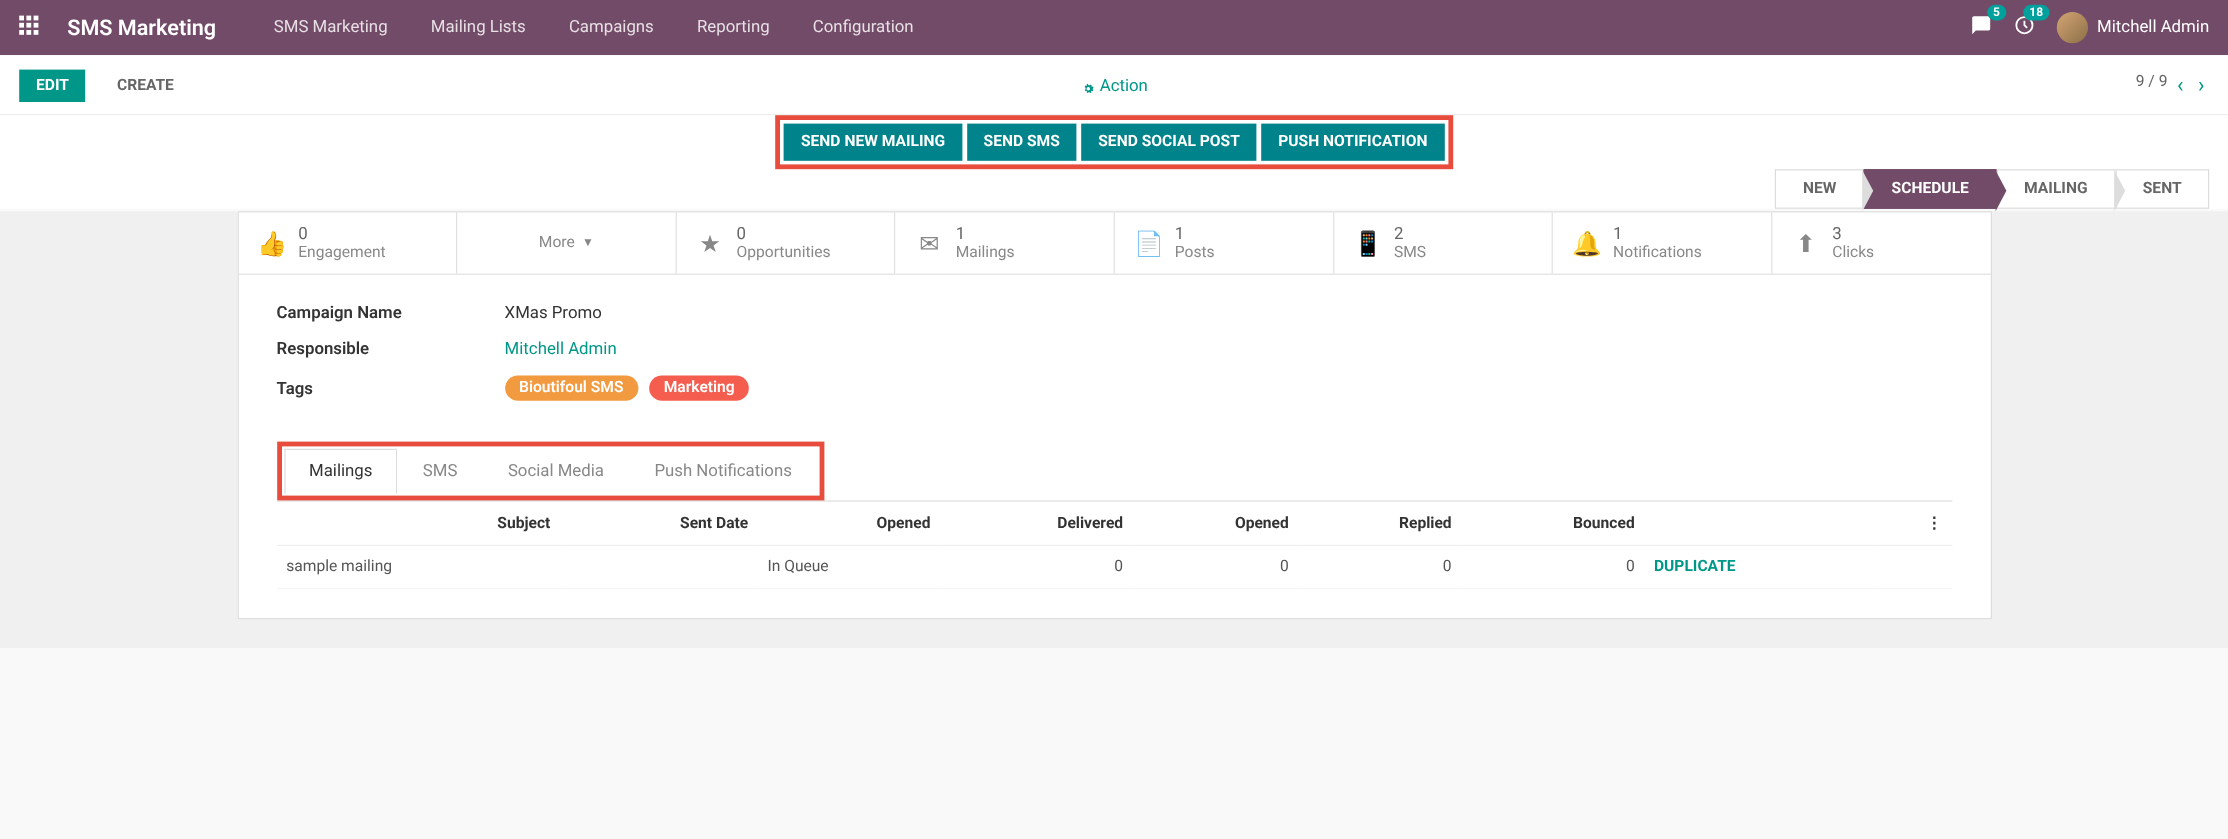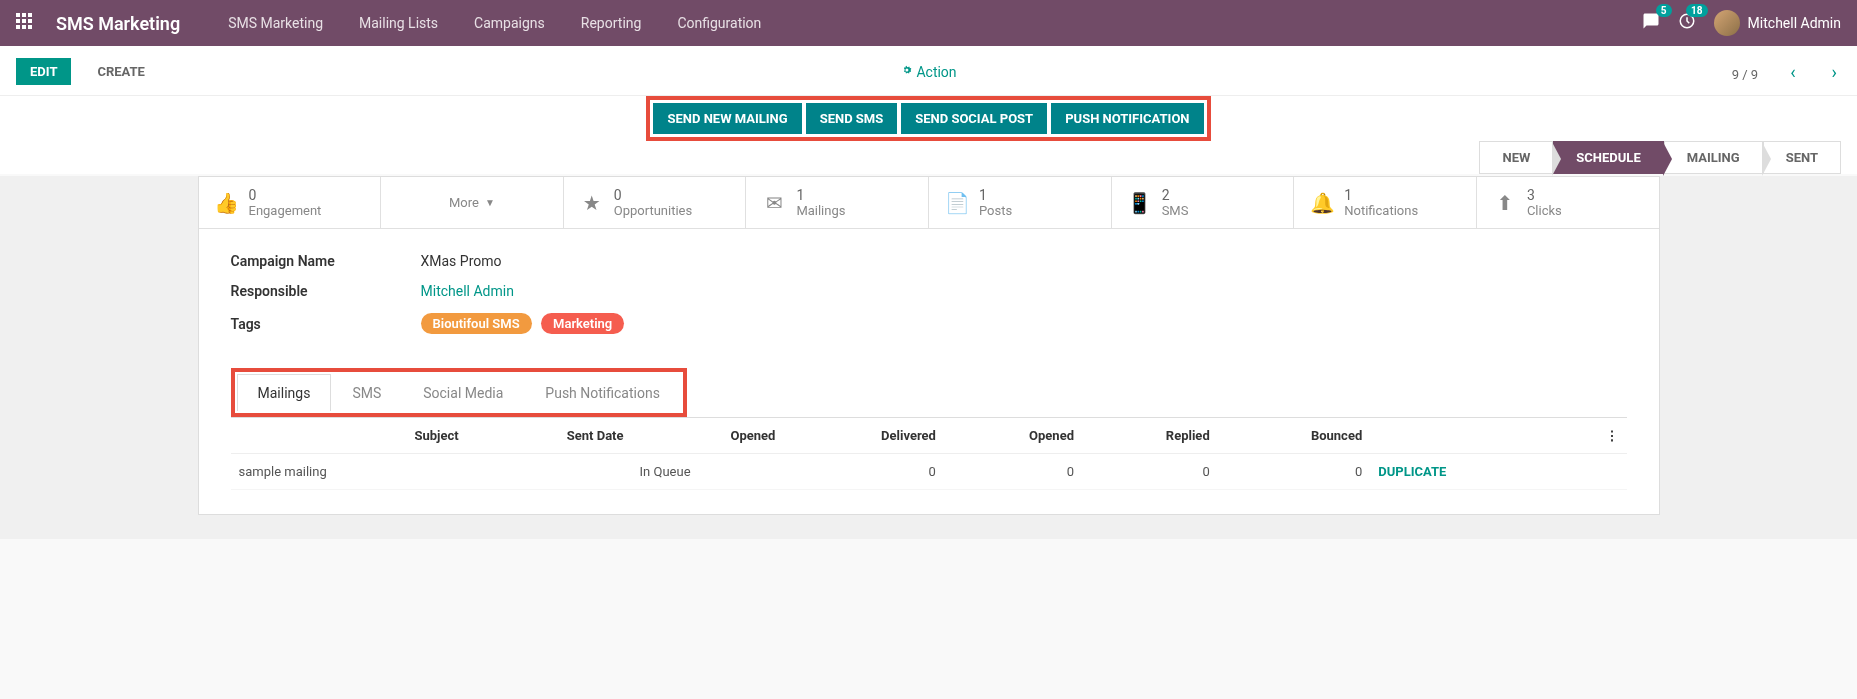--- a/index.html
+++ b/index.html
@@ -19,23 +19,23 @@
 .navbar .user { display: flex; align-items: center; gap: 8px; cursor: pointer; font-size: 14px; }
 
 
 .control-panel { background: #fff; padding: 12px 16px 0 16px; }
 .breadcrumb { font-size: 18px; color: #009688; }
 .breadcrumb .sep { color: #888; margin: 0 6px; }
 .breadcrumb .current { color: #666; }
 .cp-row { display: flex; align-items: center; padding-bottom: 10px; }
 .btn-edit { background: #009688; color: #fff; font-weight: 700; font-size: 13px; padding: 6px 14px; border: none; cursor: pointer; margin-right: 12px; }
 .btn-create { background: transparent; color: #666; font-weight: 700; font-size: 13px; padding: 6px 14px; border: none; cursor: pointer; }
-.action-dropdown { margin-left: auto; margin-right: auto; color: #009688; font-size: 14px; cursor: pointer; display: flex; align-items: flex-start; gap: 4px; position: absolute; left: 50%; transform: translateX(-50%); }
+.action-dropdown { margin-left: auto; margin-right: auto; color: #009688; font-size: 14px; cursor: pointer; display: flex; align-items: flex-end; gap: 4px; position: absolute; left: 50%; transform: translateX(-50%); }
 .gear { width: 12px; height: 12px; }
-.pager { margin-left: auto; display: flex; align-items: flex-end; gap: 28px; color: #666; font-size: 13px; }
+.pager { margin-left: auto; display: flex; align-items: flex-start; gap: 4px; color: #666; font-size: 13px; }
 .pager .arrow { color: #009688; font-size: 18px; cursor: pointer; padding: 0 4px; }
 
 
 .statusbar-row { display: flex; align-items: center; padding: 0 16px; background: #fff; border-top: 1px solid #eee; flex-direction: column; }
 .action-buttons-wrap { border: 4px solid #e74c3c; padding: 3px; display: flex; gap: 4px; }
 .btn-action { background: #00838a; color: #fff; font-weight: 700; font-size: 13px; padding: 8px 14px; border: none; cursor: pointer; }
 .statusbar { margin-left: auto; display: flex; padding-left: 40px; }
 .status-step { position: relative; padding: 8px 22px; font-size: 13px; font-weight: 700; color: #666; background: #fff; border: 1px solid #ddd; cursor: pointer; }
 .status-step.active { background: #714B67; color: #fff; border-color: #714B67; }
 .status-step:not(:last-child)::after { content: ""; position: absolute; right: -9px; top: 0; width: 0; height: 0; border-top: 17px solid transparent; border-bottom: 17px solid transparent; border-left: 9px solid #ddd; z-index: 1; }

